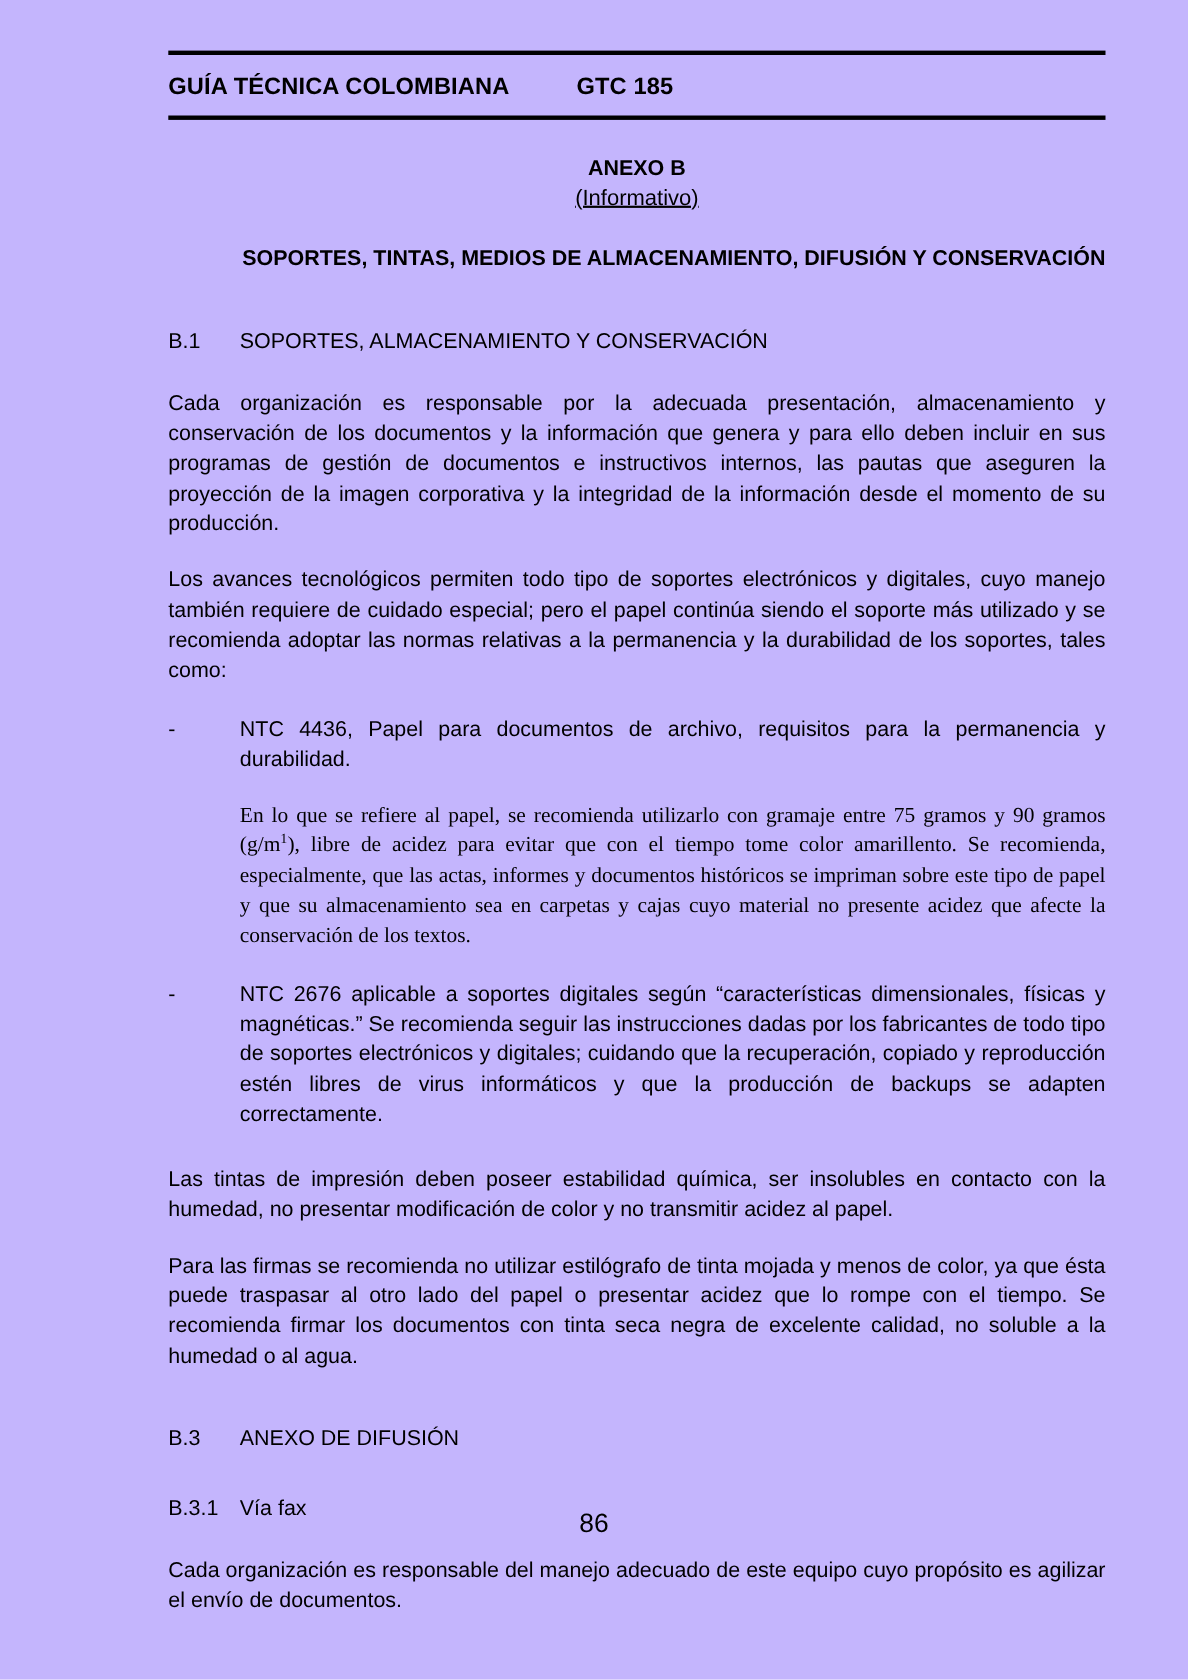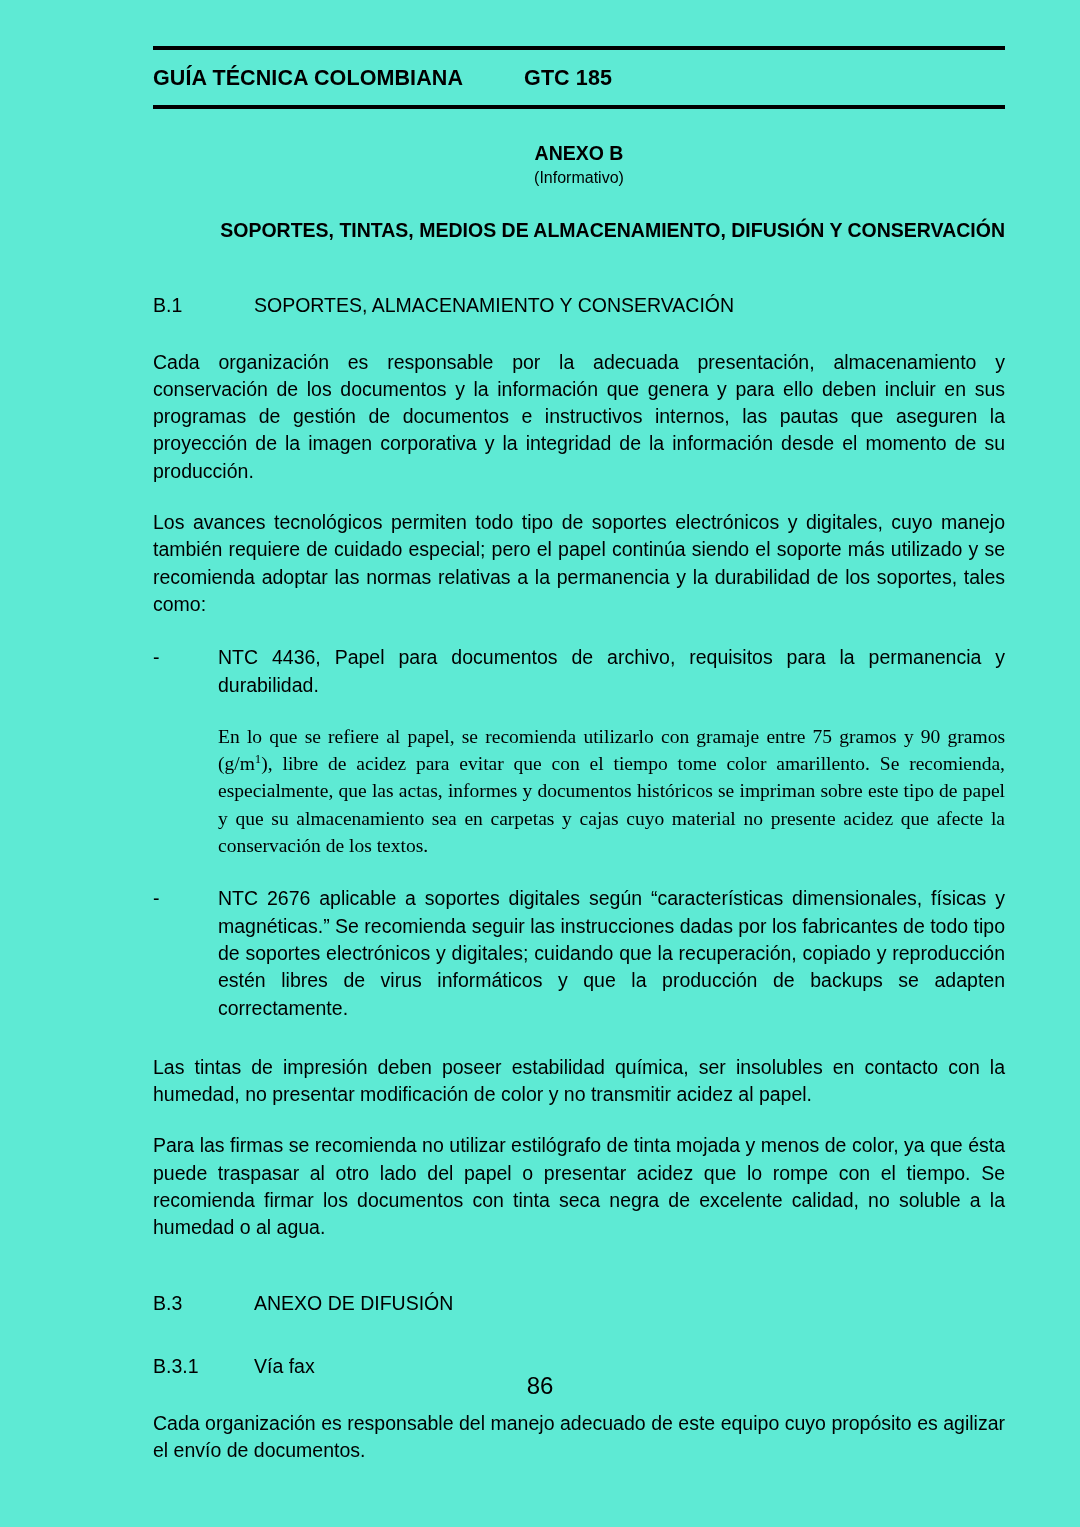--- a/index.html
+++ b/index.html
@@ -7,21 +7,21 @@
     margin: 0;
     padding: 0;
     background: #ffffff;
   }
 
   .page {
     position: relative;
     width: 1080px;
     height: 1527px;
     margin: 0 auto;
-    background: #5eead4;
+    background: #c4b5fd;
     box-sizing: border-box;
     font-family: "Liberation Sans", sans-serif;
     color: #000000;
     overflow: hidden;
   }
 
   .content {
     position: absolute;
     left: 153px;
     top: 0;
@@ -55,23 +55,24 @@
   .annex-block {
     text-align: center;
     margin-top: 32px;
   }
   .annex-label {
     font-size: 19.5px;
     font-weight: bold;
     line-height: 1.32;
   }
   .annex-kind {
-    font-size: 16px;
+    font-size: 20px;
     font-weight: normal;
     line-height: 1.32;
+    text-decoration: underline;
   }
   .annex-subject {
     font-size: 19.5px;
     font-weight: bold;
     line-height: 1.32;
     margin-top: 30px;
     text-align: right;
   }
 
   
@@ -79,21 +80,21 @@
     display: flex;
     font-size: 19.5px;
     font-weight: normal;
     margin-top: 50px;
   }
   .sec-head.tight { margin-top: 40px; }
   .sec-num {
     flex: 0 0 65px;
     white-space: nowrap;
   }
-  .sec-text { white-space: nowrap; margin-left: 36px; }
+  .sec-text { white-space: nowrap; }
 
   
   p.body {
     font-size: 19.5px;
     line-height: 1.40;
     text-align: justify;
     text-justify: inter-word;
     margin: 24px 0 0 0;
   }
   p.body.first { margin-top: 32px; }

